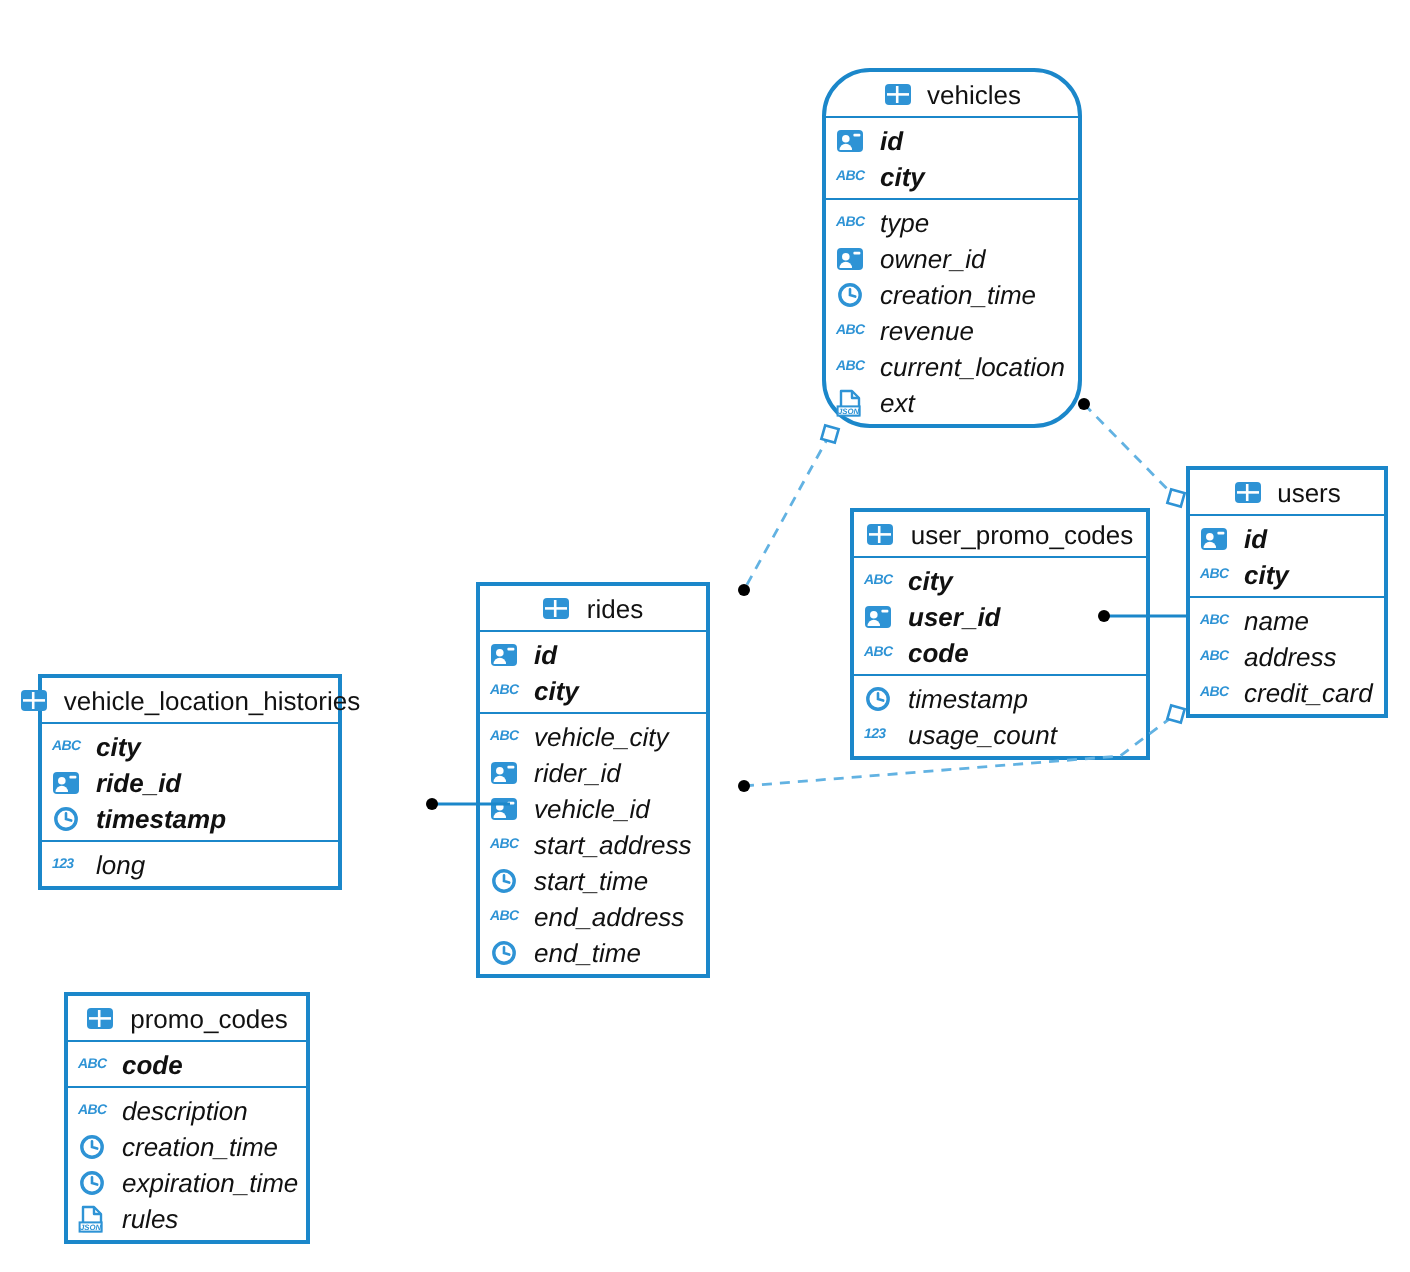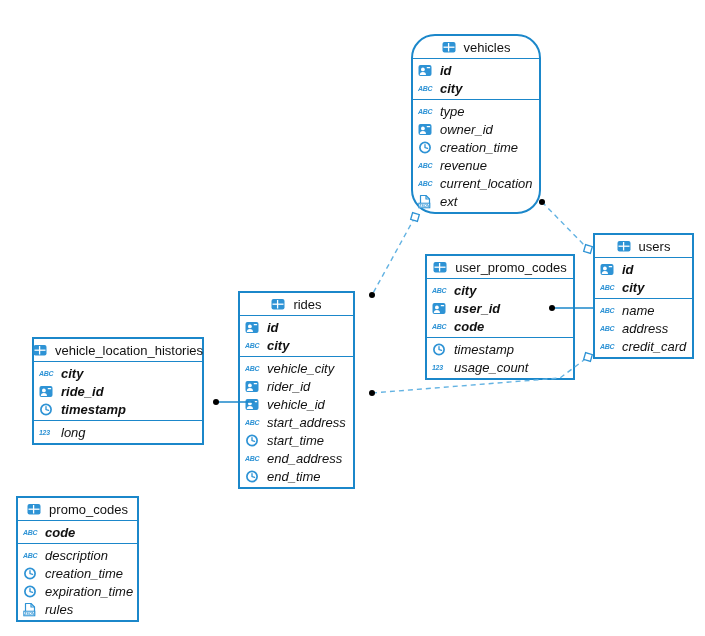--- a/index.html
+++ b/index.html
@@ -313,21 +313,21 @@
             <span class="icon">
               <svg width="14" height="15" viewBox="0 0 14 15">
                 <circle cx="7" cy="7.5" r="5.1" fill="none" stroke="#2e93d5" stroke-width="1.7"></circle>
                 <path d="M7 4.6 L7 7.5 L9.6 8.3" fill="none" stroke="#2e93d5" stroke-width="1.3" stroke-linecap="round"></path>
               </svg>
             </span>
             <span>end_time</span>
           </div>
         </div>
       </div>
-      <div class="erd-table" style="left: 32px; top: 337px; width: 172px;">
+      <div class="erd-table" style="left: 19px; top: 337px; width: 152px;">
         <div class="thead">
           <span class="icon">
             <svg width="14" height="15" viewBox="0 0 14 15">
               <rect x="0.5" y="2" width="13" height="10.5" rx="2" fill="#2e93d5"></rect>
               <line x1="1.5" y1="7.2" x2="12.5" y2="7.2" stroke="#fff" stroke-width="1.3"></line>
               <line x1="6.6" y1="3" x2="6.6" y2="11.5" stroke="#fff" stroke-width="1.3"></line>
             </svg>
           </span>
           <span>vehicle_location_histories</span>
         </div>
@@ -361,21 +361,21 @@
         </div>
         <div class="tsection">
           <div class="trow">
             <span class="icon">
               <span class="txt-icon">123</span>
             </span>
             <span>long</span>
           </div>
         </div>
       </div>
-      <div class="erd-table" style="left: 16px; top: 496px; width: 123px; text-align: center;">
+      <div class="erd-table" style="left: 32px; top: 496px; width: 123px; text-align: center;">
         <div class="thead">
           <span class="icon">
             <svg width="14" height="15" viewBox="0 0 14 15">
               <rect x="0.5" y="2" width="13" height="10.5" rx="2" fill="#2e93d5"></rect>
               <line x1="1.5" y1="7.2" x2="12.5" y2="7.2" stroke="#fff" stroke-width="1.3"></line>
               <line x1="6.6" y1="3" x2="6.6" y2="11.5" stroke="#fff" stroke-width="1.3"></line>
             </svg>
           </span>
           <span>promo_codes</span>
         </div>

